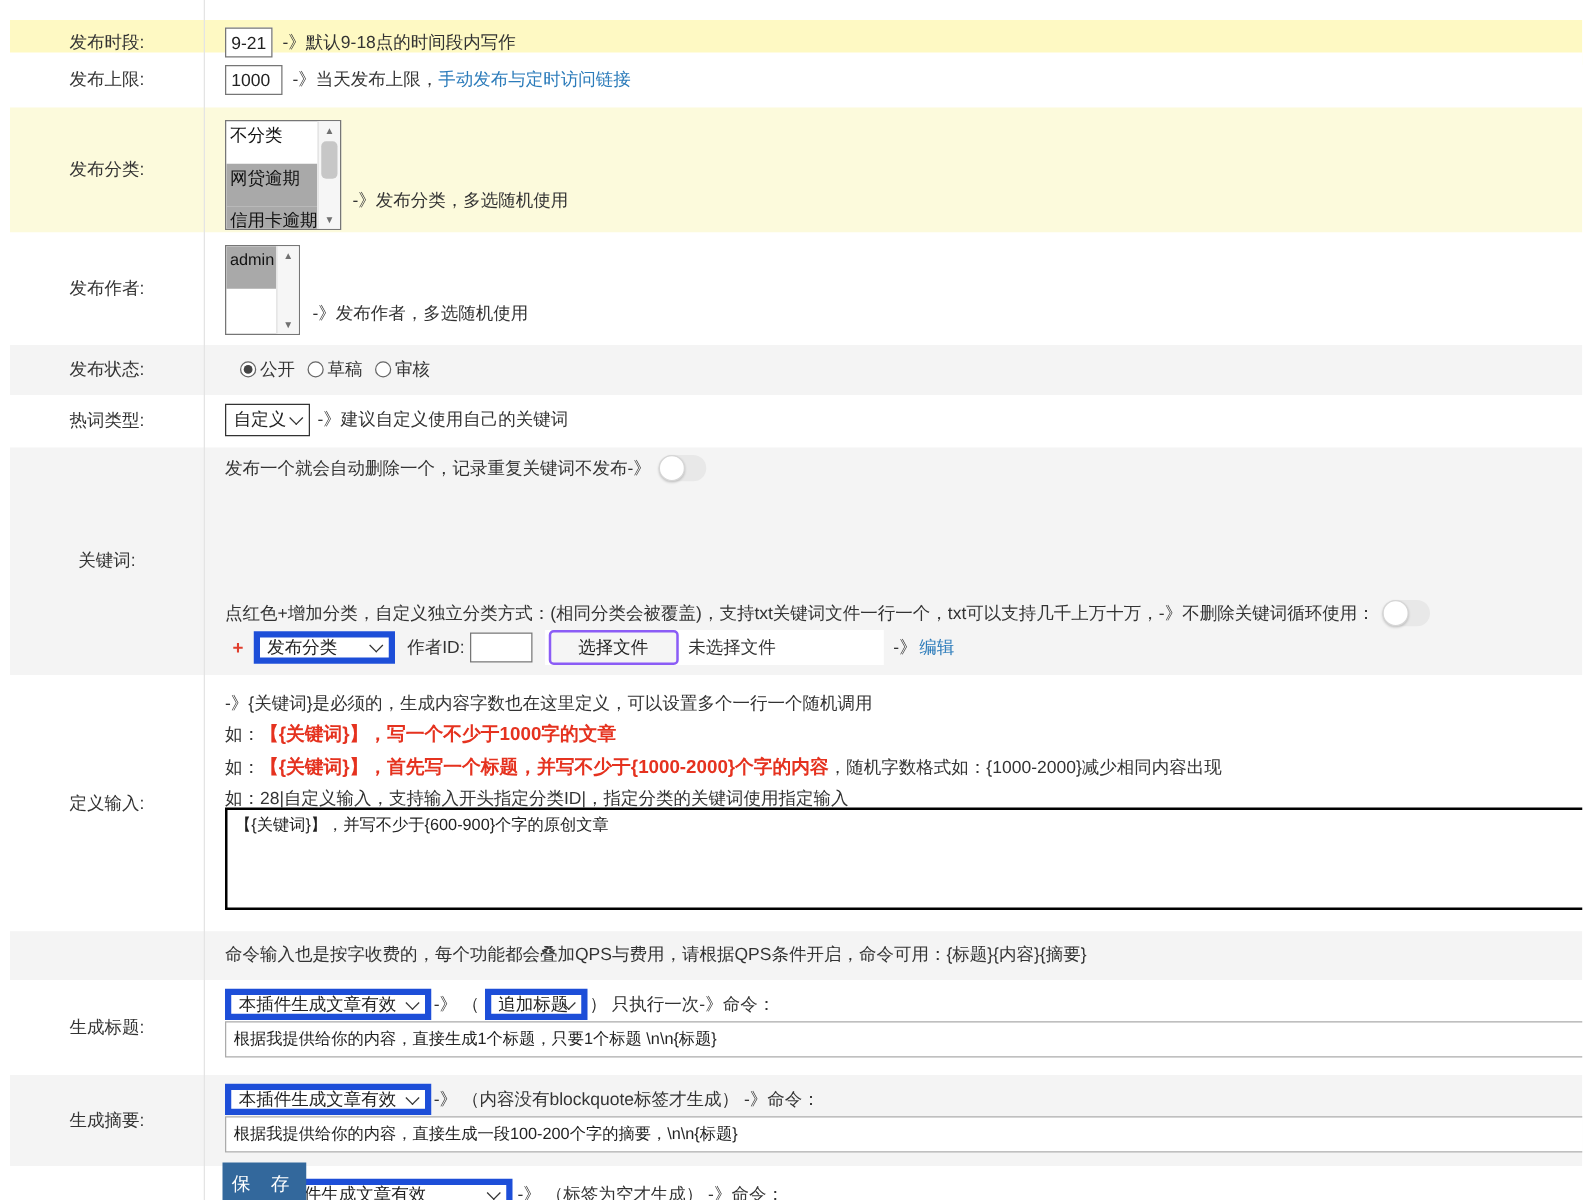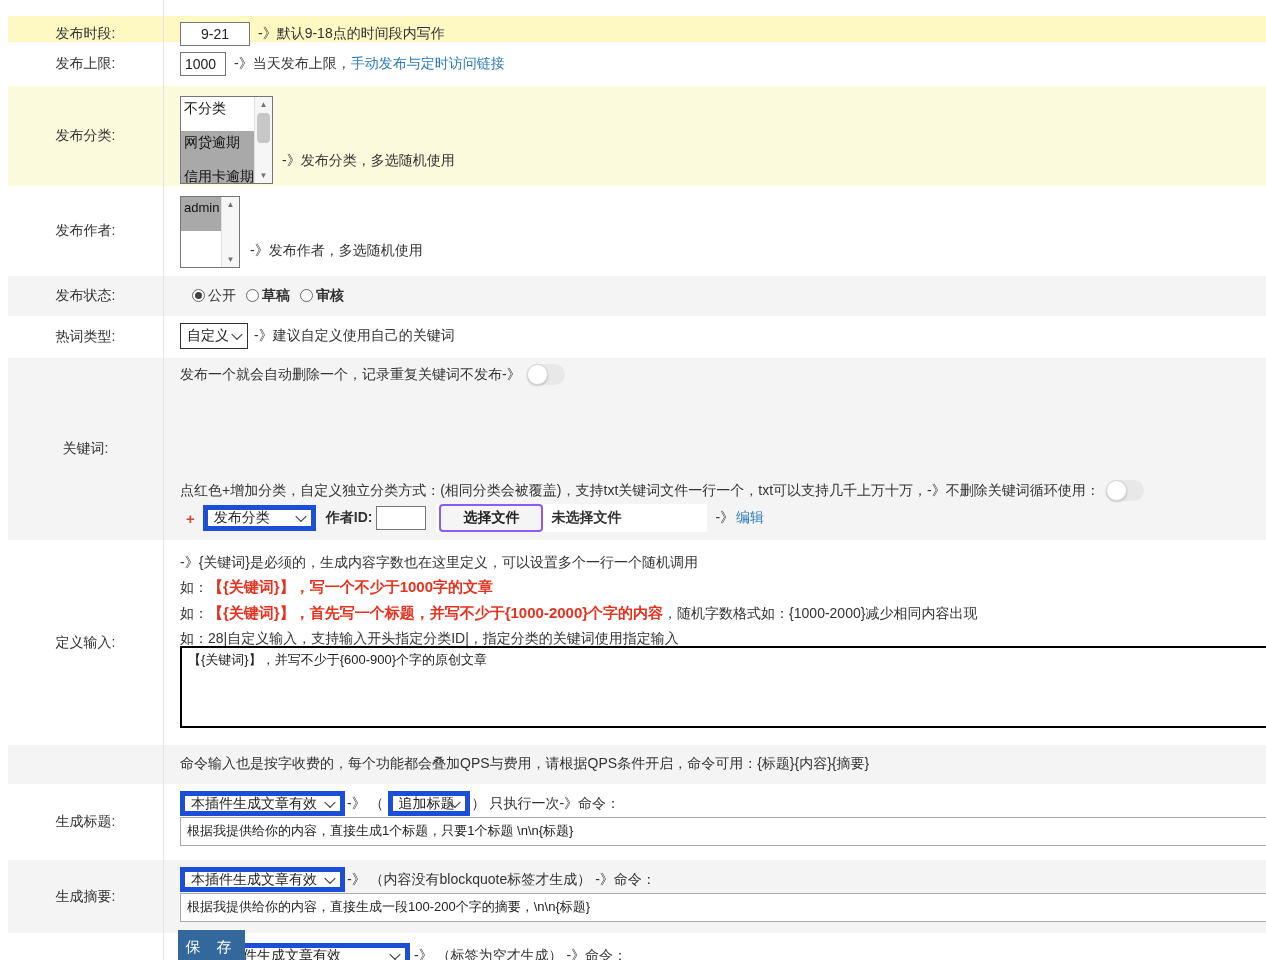--- a/index.html
+++ b/index.html
@@ -66,33 +66,33 @@
   
   #wm{position:absolute;left:359px;top:86px;width:218px;height:70px;border:1px dashed #4f94d8;
       box-sizing:border-box;z-index:40;display:flex;align-items:flex-start;background:transparent;}
   #wm .logo{width:51px;height:56px;margin:7px 0 0 13px;flex:none;}
   #wm .wm-col{margin-left:8px;margin-top:10px;}
   #wm .wm-title{font-size:27px;font-weight:bold;color:#2b7ec7;letter-spacing:5px;line-height:28px;}
   #wm .wm-sub{font-size:11px;color:#2b7ec7;letter-spacing:.5px;margin-top:2px;font-weight:bold;}
   
   #save-btn{position:absolute;left:178px;top:930px;width:67px;height:34px;background:#33689c;color:#fff;
       border:none;font-size:15px;letter-spacing:6px;padding-left:6px;z-index:50;cursor:pointer;font-family:inherit;}
-  .gap6{margin-left:6px;} .gap8{margin-left:8px;} .gap10{margin-left:10px;font-weight:bold;}
+  .gap6{margin-left:6px;} .gap8{margin-left:8px;} .gap10{margin-left:10px;}
 </style>
 </head>
 <body>
 
 <div id="screen">
   <div id="v-divider"></div>
 
   <div class="row" id="r1">
     <div class="lbl">发布时段:</div>
     <div class="ct">
       <div class="line" style="left:8px;top:6px;">
-        <input class="ti" style="width: 70px; text-align: center;" value="9-21">
+        <input class="ti" style="width: 38px; text-align: center;" value="9-21">
         <span class="txt gap8">-》默认9-18点的时间段内写作</span>
       </div>
     </div>
   </div>
 
   <div class="row" id="r2">
     <div class="lbl">发布上限:</div>
     <div class="ct">
       <div class="line" style="left:8px;top:10px;">
         <input class="ti" style="width: 46px;" value="1000">

